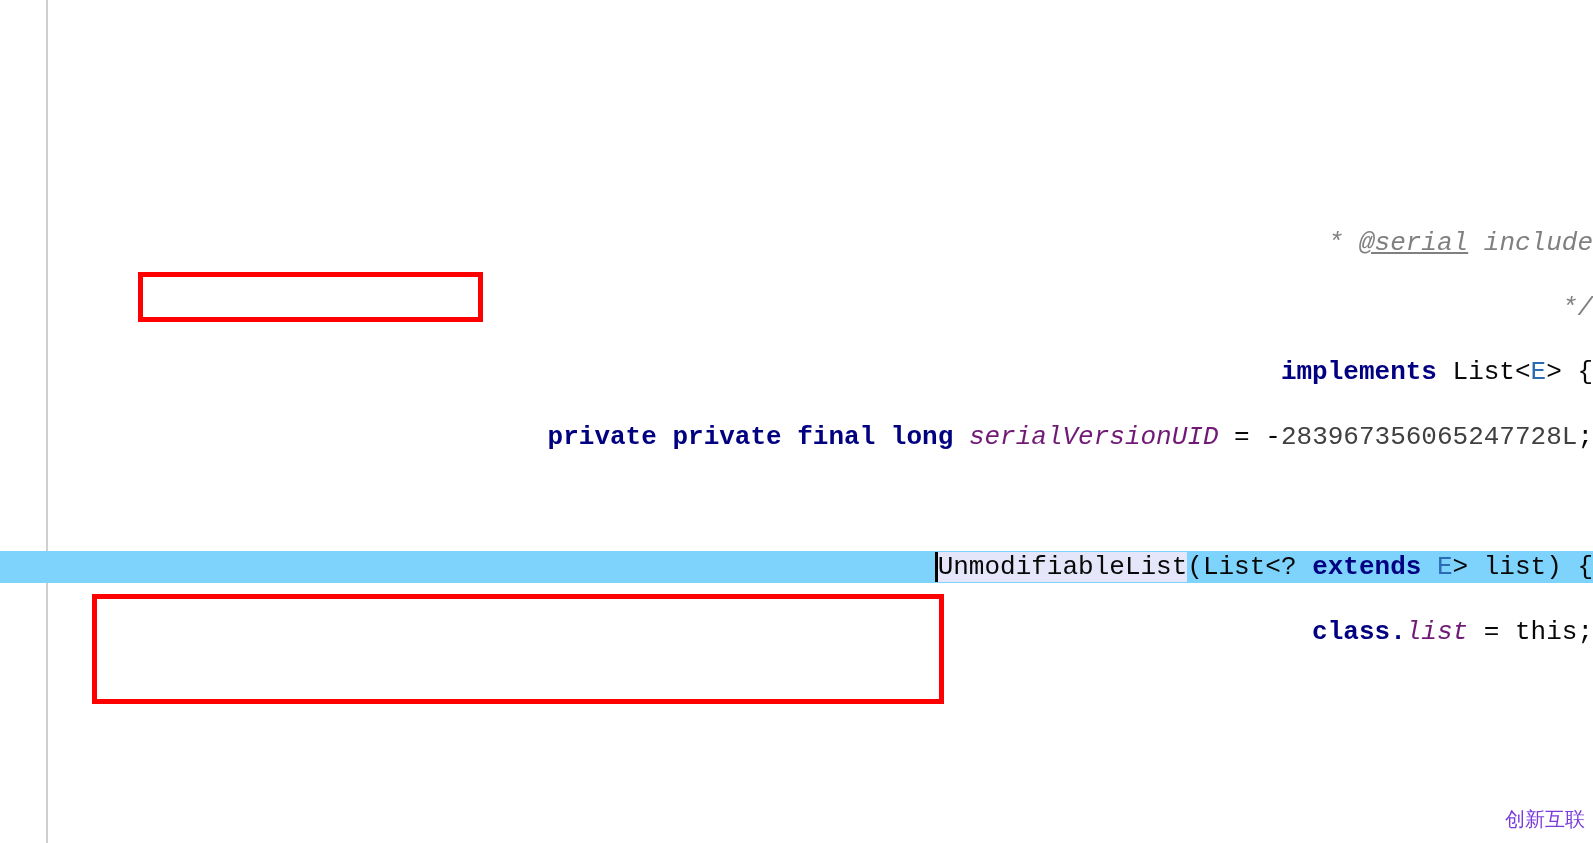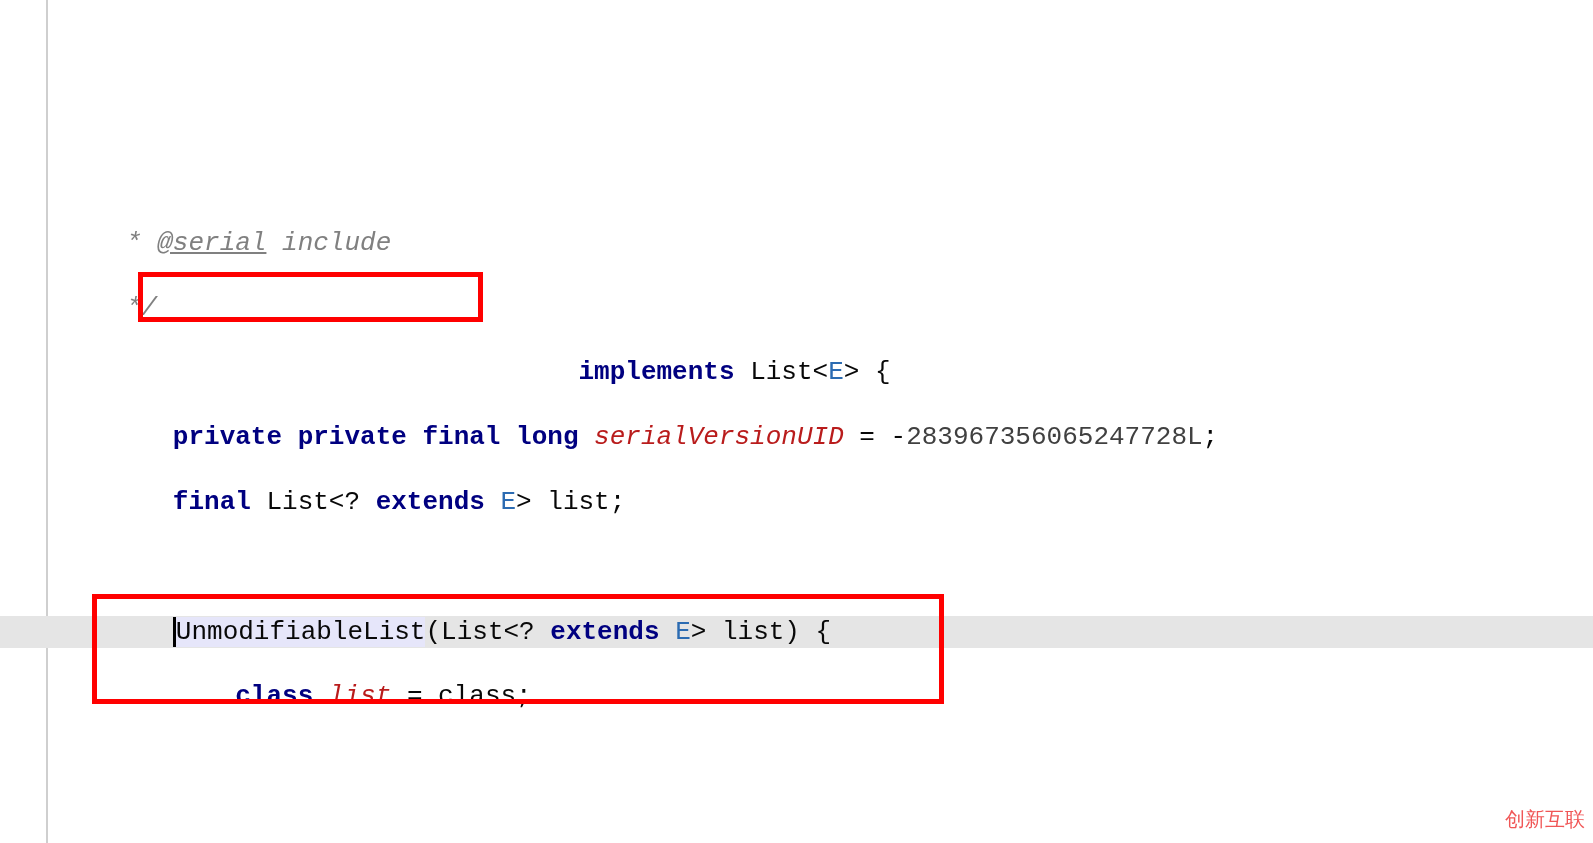--- a/index.html
+++ b/index.html
@@ -20,43 +20,44 @@
     left: 46px;
     top: 0;
     width: 2px;
     height: 843px;
     background: #cfcfcf;
   }
   .line {
     position: relative;
     padding-left: 48px;
     height: 32.4px;
+    text-align: right;
   }
   .line.hl {
-    background: #e5e5e5;
+    background: #7dd3fc;
   }
   .kw { color: #000080; font-weight: bold; }
   .gen { color: #2B6BB2; }
   .num { color: #404040; }
   .comment { color: #808080; font-style: italic; }
   .comment .tag { text-decoration: underline; }
-  .field { color: #b91c1c; font-style: italic; }
+  .field { color: #701a75; font-style: italic; }
   .caret { border-left: 3px solid #000; }
   .redbox {
     position: absolute;
     border: 5px solid #ff0000;
     pointer-events: none;
   }
   .watermark {
     position: absolute;
     right: 8px;
     bottom: 8px;
     font-family: Arial, sans-serif;
     font-size: 20px;
-    color: #ef4444;
+    color: #6d28d9;
     display: flex;
     align-items: center;
     gap: 6px;
     opacity: 0.9;
   }
   .watermark .star {
     width: 20px; height: 20px;
     display: inline-block;
   }
 </style>
@@ -65,24 +66,23 @@
 
 
 
 <div class="gutter"></div>
 
 <div>
 <div class="line"><span class="comment"><span>     * <span class="tag">@serial</span> include</span></span></div>
 <div class="line"><span class="comment">     */</span></div>
 <div class="line"><span class="kw">                                  implements </span><span>List</span><span>&lt;</span><span class="gen">E</span><span>&gt; {</span></div>
 <div class="line"><span class="kw">        private private final long </span><span class="field">serialVersionUID</span><span> = -</span><span class="num">283967356065247728L</span><span>;</span></div>
-<div class="line"><span class="kw">        final </span><span>List&lt;? </span><span class="kw">extends </span><span class="gen">E</span><span>&gt; list;</span></div>
 <div class="line"><span></span></div>
 <div class="line hl"><span>        </span><span class="caret"></span><span style="background:#e6e6fa">UnmodifiableList</span><span>(List&lt;? </span><span class="kw">extends </span><span class="gen">E</span><span>&gt; list) {</span></div>
-<div class="line"><span class="kw">            class.</span><span class="field">list</span><span> = class;</span></div>
+<div class="line"><span class="kw">            class.</span><span class="field">list</span><span> = this;</span></div>
 
 
 
 
 
 
 
 
 
 

